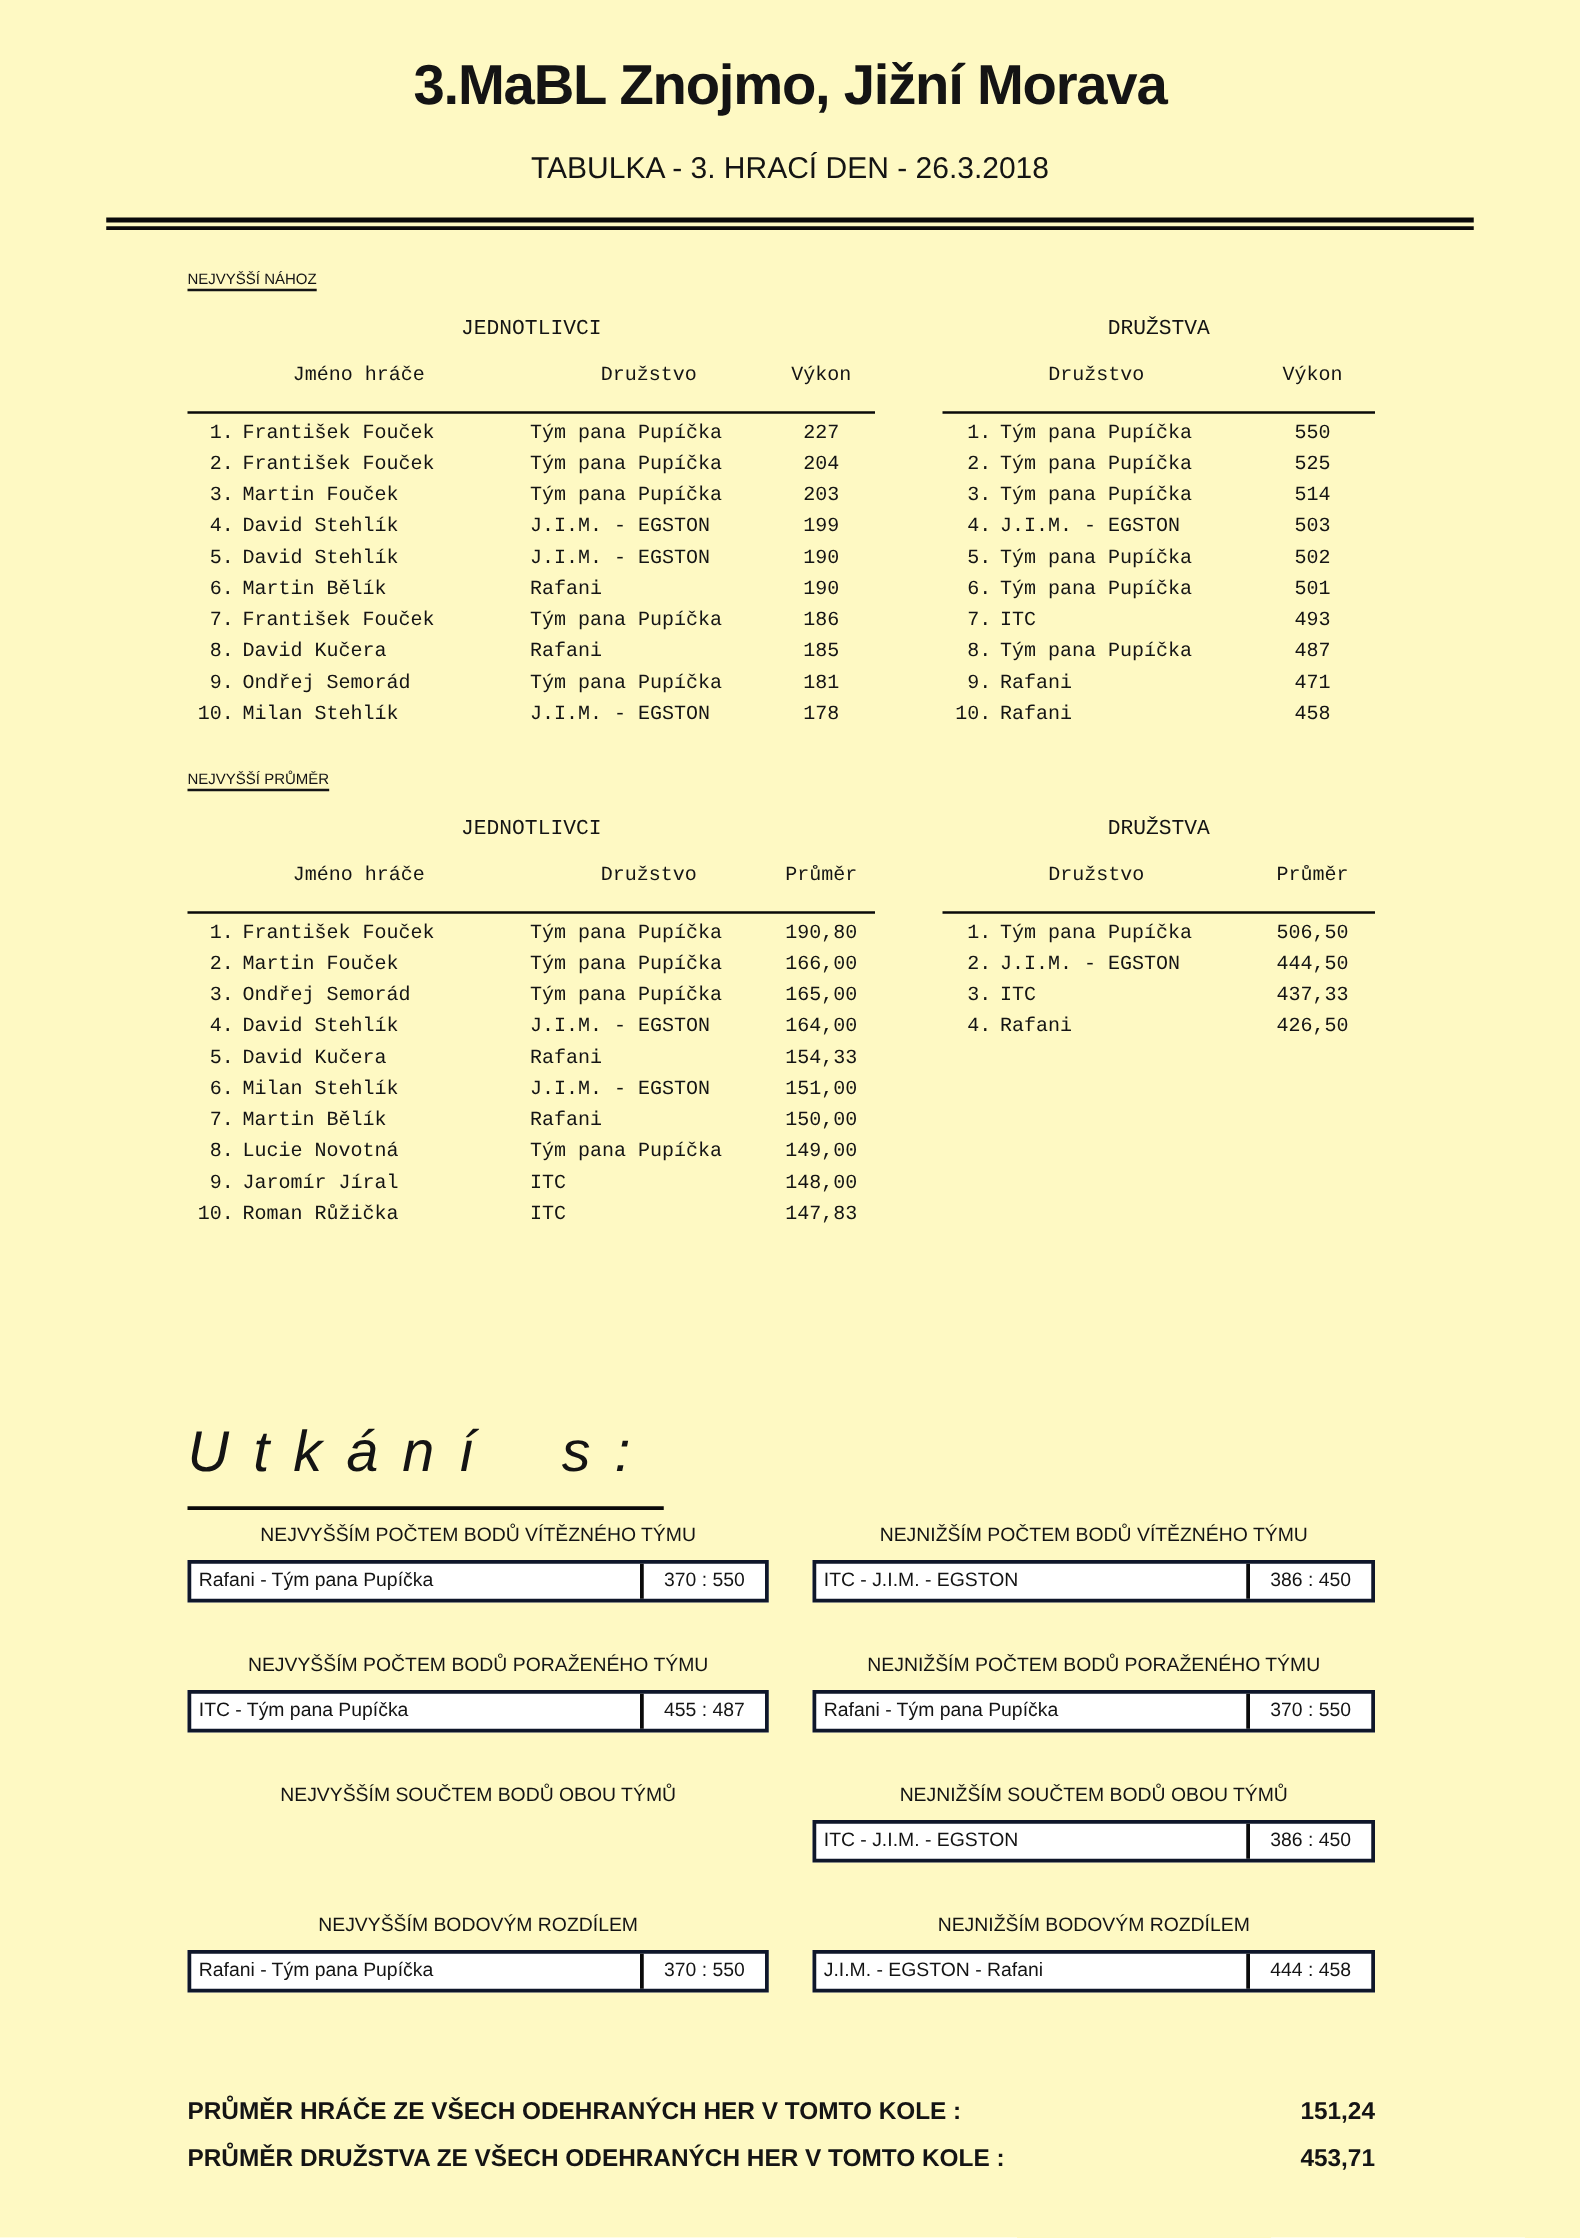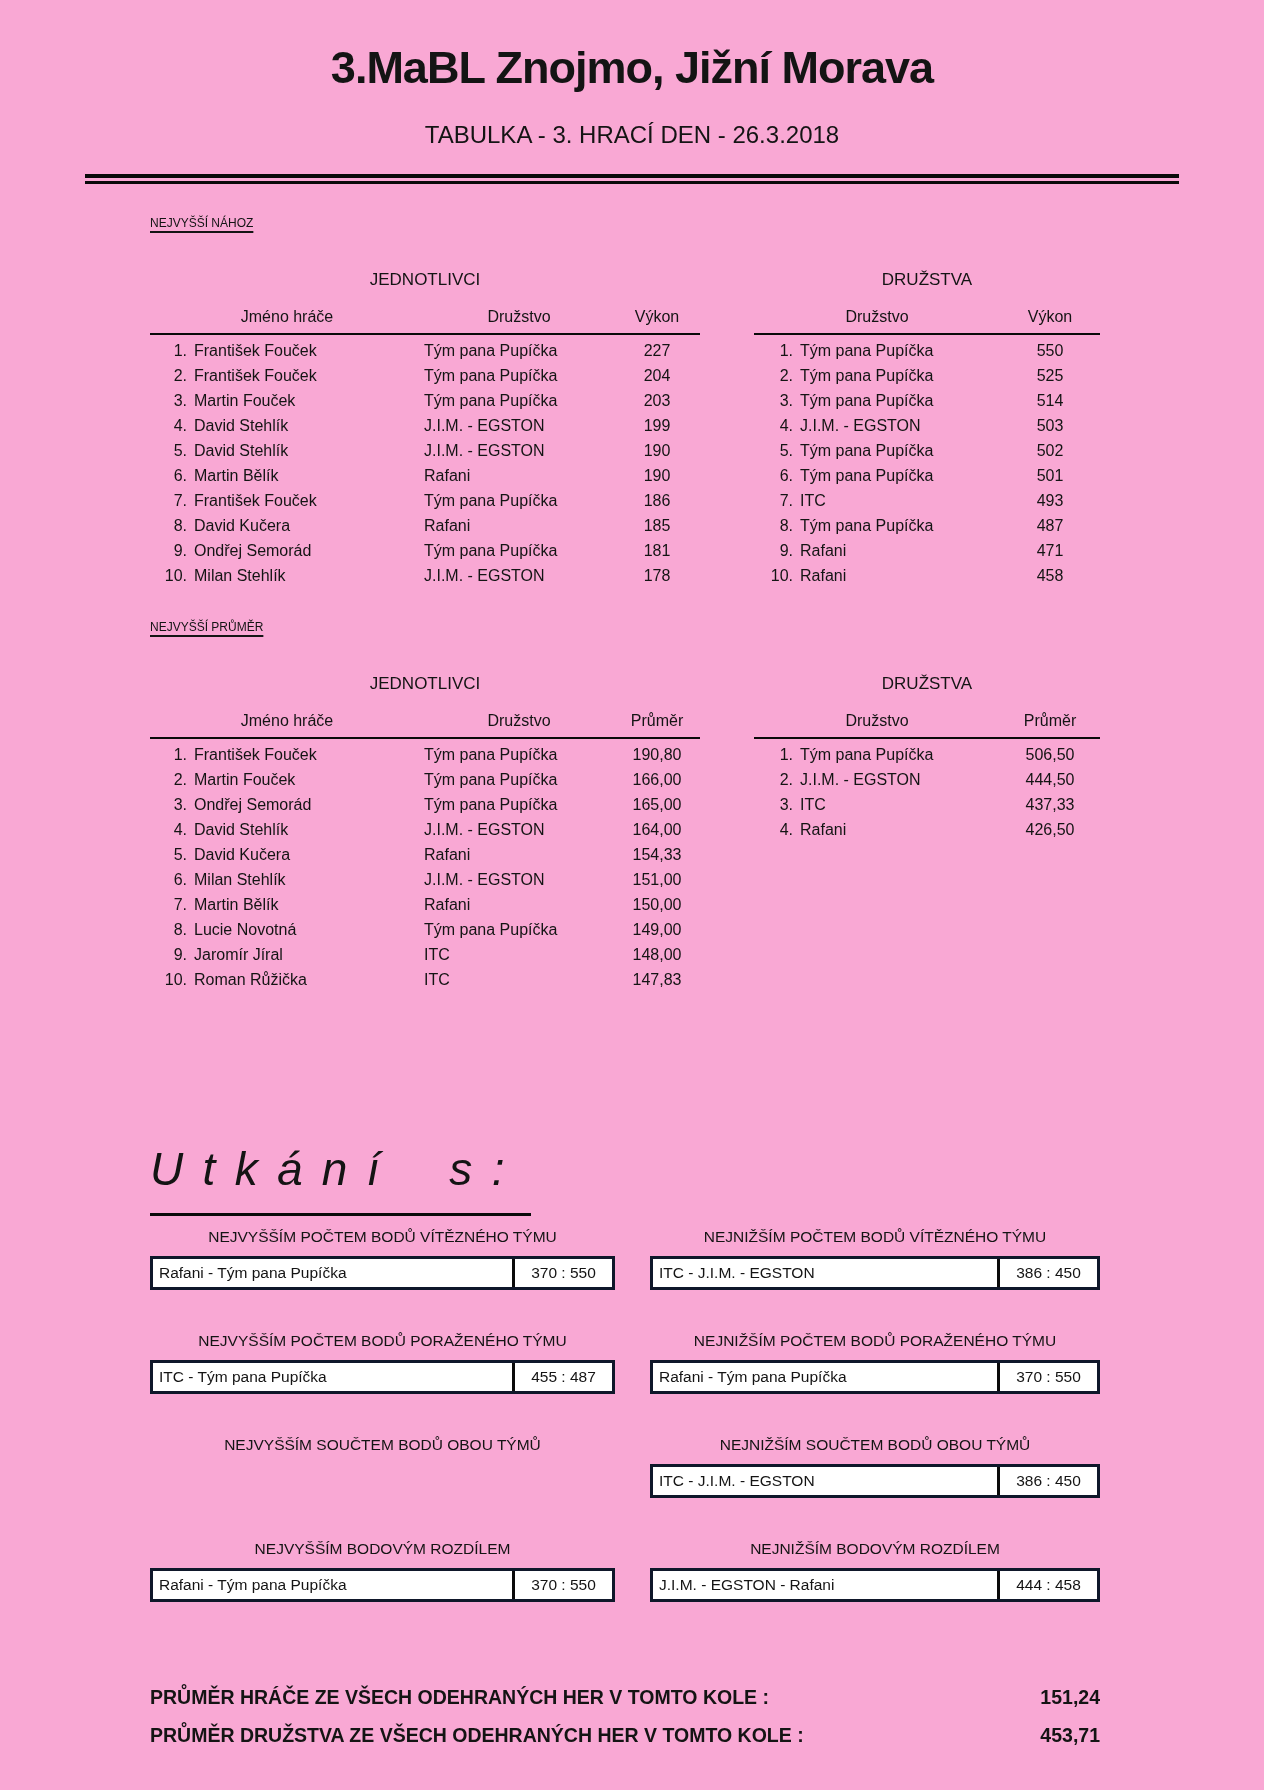--- a/index.html
+++ b/index.html
@@ -1,38 +1,38 @@
 <!DOCTYPE html>
 <html><head>
 <meta charset="utf-8">
 <style>
   * { margin:0; padding:0; box-sizing:border-box; }
   html,body { background:#ffffff; }
   .page {
-    width:1264px; height:1790px; margin:0 auto; background:#f9a8d4;
+    width:1264px; height:1790px; margin:0 auto; background:#fef9c3;
     color:#141414; font-family:"Liberation Sans","DejaVu Sans",sans-serif;
     overflow:hidden; position:relative;
   }
   .header { padding-top:42px; text-align:center; }
   .title { font-size:45px; font-weight:bold; letter-spacing:-1px; }
   .subtitle { font-size:24px; margin-top:27px; font-weight:normal; }
   .rule { margin:25px 85px 0 85px; height:0; border-top:4px solid #0a0a0a;
           padding-top:3px; border-bottom:3px solid #0a0a0a; }
   .content { margin-left:150px; width:950px; }
 
   .section { margin-top:32px; }
   .section-heading { font-size:12px; text-decoration:underline; text-underline-offset:4px; text-decoration-thickness:1.5px; }
-  .tables { display:flex; margin-top:40px; }
+  .tables { display:flex; margin-top:24px;font-family:Liberation Mono, monospace; }
   .tbl-ind  { width:550px; }
   .tbl-team { width:346px; margin-left:54px; }
   .tbl-title { text-align:center; font-size:17px; margin-bottom:18px; }
   .grid { display:grid; }
   .grid-ind  { grid-template-columns:44px 230px 190px 86px; }
   .grid-team { grid-template-columns:46px 200px 100px; }
-  .gh { font-size:16px; text-align:center; padding-bottom:7px; }
+  .gh { font-size:16px; text-align:center; padding-bottom:20px; }
   .gh-span2 { grid-column:1 / 3; }
   .gline { grid-column:1 / -1; border-top:2px solid #0a0a0a; margin-bottom:3px; }
   .row { display:contents; }
   .cell { font-size:16px; line-height:25px; white-space:nowrap; }
   .rank { text-align:right; padding-right:7px; }
   .val  { text-align:center; }
 
   .matches { margin-top:150px; }
   .matches-heading {
     display:inline-block; font-size:46px; font-style:italic;

